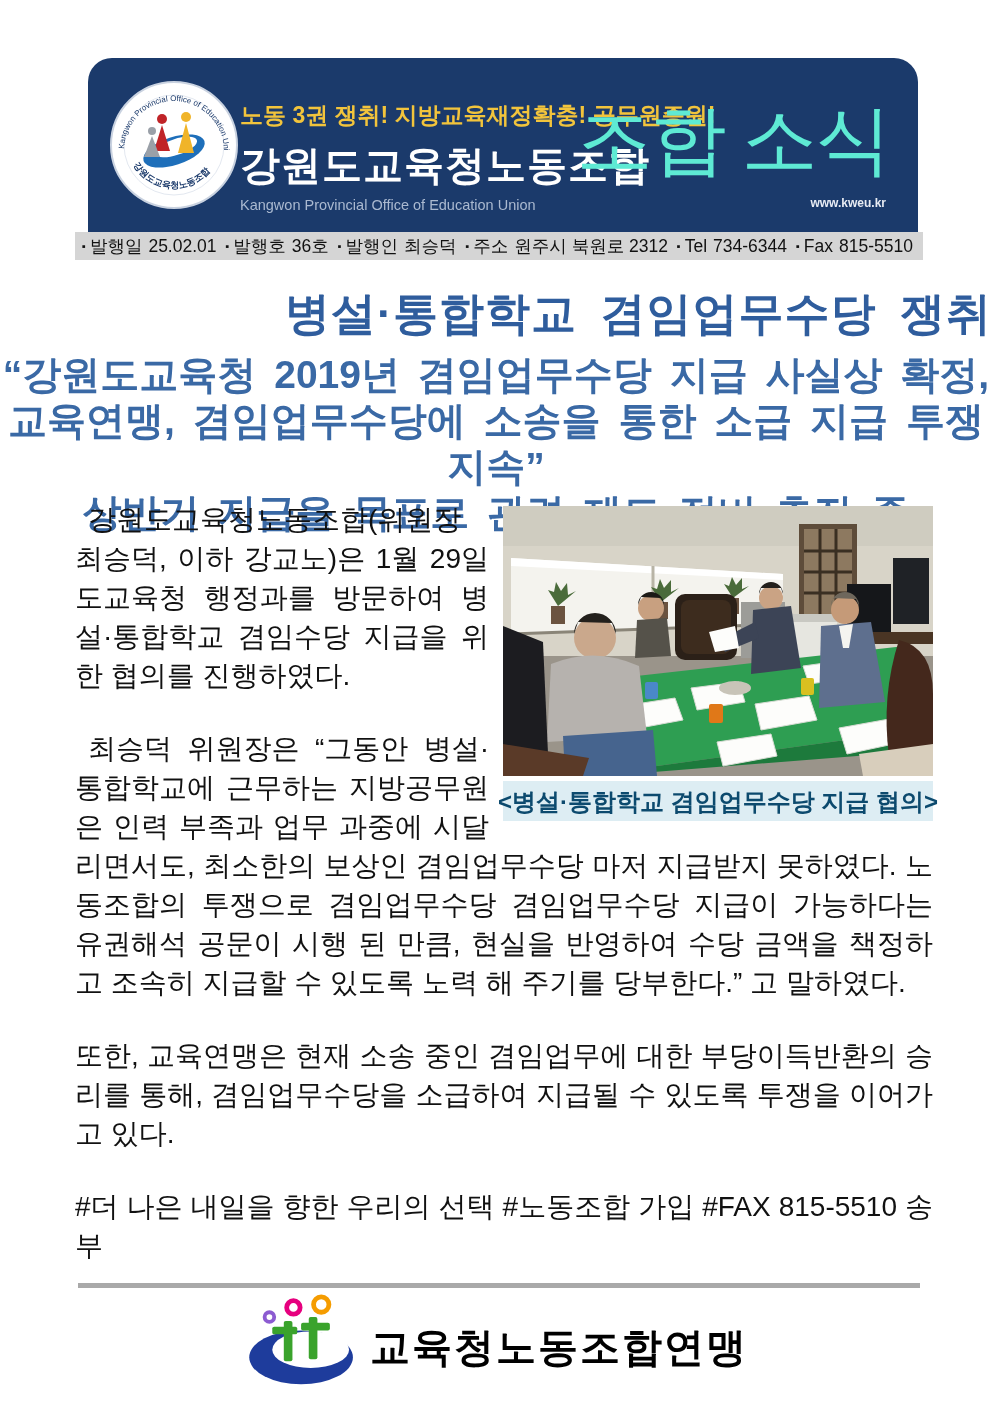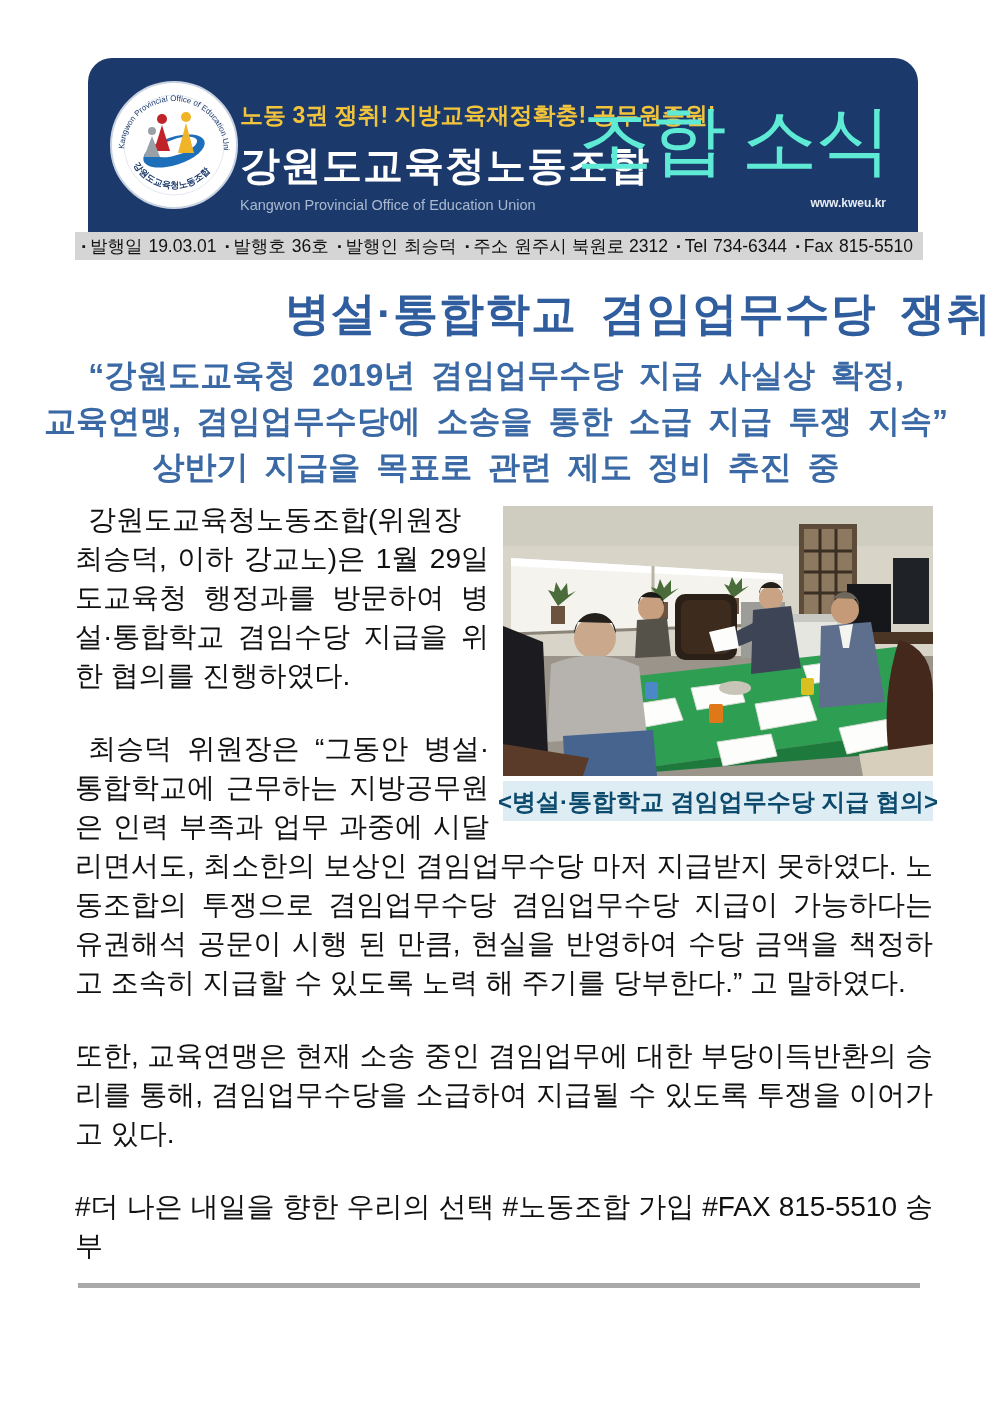--- a/index.html
+++ b/index.html
@@ -60,21 +60,21 @@
   
   .article-title {
     position: absolute; left: 0; top: 284px; width: 992px;
     text-align: right;
     color: var(--title-blue); font-size: 45px; font-weight: bold;
     word-spacing: 10px; letter-spacing: 1px;
   }
   .article-subtitle {
     position: absolute; left: 0; top: 352px; width: 992px;
     text-align: center;
-    color: var(--subtitle-blue); font-size: 32px; font-weight: bold;
+    color: var(--subtitle-blue); font-size: 39px; font-weight: bold;
     line-height: 46px; word-spacing: 7px;
   }
 
   
   .article-body {
     position: absolute; left: 75px; top: 500px; width: 858px;
     font-size: 28px; line-height: 39px;
     text-align: justify; word-break: break-all;
     color: var(--body-black);
   }
@@ -148,21 +148,21 @@
       <div class="org-en">Kangwon Provincial Office of Education Union</div>
     </div>
 
     <div class="masthead">
       <div class="masthead-title">조합 소식</div>
     </div>
     <div class="website">www.kweu.kr</div>
   </div>
 
   <div class="info-bar">
-    <span class="info-item"><span class="info-bullet">▪</span><span class="info-label">발행일</span><span>19.03.01</span></span>
+    <span class="info-item"><span class="info-bullet">▪</span><span class="info-label">발행일</span><span>25.02.01</span></span>
     <span class="info-item"><span class="info-bullet">▪</span><span class="info-label">발행호</span><span>36호</span></span>
     <span class="info-item"><span class="info-bullet">▪</span><span class="info-label">발행인</span><span>최승덕</span></span>
     <span class="info-item"><span class="info-bullet">▪</span><span class="info-label">주소</span><span>원주시 북원로 2312</span></span>
     <span class="info-item"><span class="info-bullet">▪</span><span class="info-label">Tel</span><span>734-6344</span></span>
     <span class="info-item"><span class="info-bullet">▪</span><span class="info-label">Fax</span><span>815-5510</span></span>
   </div>
 
   <h1 class="article-title">병설·통합학교 겸임업무수당 쟁취</h1>
   <div class="article-subtitle">
     <div>“강원도교육청 2019년 겸임업무수당 지급 사실상 확정,</div>
@@ -262,14 +262,33 @@
       <div class="photo-caption">&lt;병설·통합학교 겸임업무수당 지급 협의&gt;</div>
     </div>
 
     <p class="indent">강원도교육청노동조합(위원장 최승덕, 이하 강교노)은 1월 29일 도교육청 행정과를 방문하여 병설·통합학교 겸임수당 지급을 위한 협의를 진행하였다.</p>
     <p class="indent">최승덕 위원장은 “그동안 병설·통합학교에 근무하는 지방공무원은 인력 부족과 업무 과중에 시달리면서도, 최소한의 보상인 겸임업무수당 마저 지급받지 못하였다. 노동조합의 투쟁으로 겸임업무수당 겸임업무수당 지급이 가능하다는 유권해석 공문이 시행 된 만큼, 현실을 반영하여 수당 금액을 책정하고 조속히 지급할 수 있도록 노력 해 주기를 당부한다.” 고 말하였다.</p>
     <p>또한, 교육연맹은 현재 소송 중인 겸임업무에 대한 부당이득반환의 승리를 통해, 겸임업무수당을 소급하여 지급될 수 있도록 투쟁을 이어가고 있다.</p>
     <p class="hashtags">#더 나은 내일을 향한 우리의 선택 #노동조합 가입 #FAX 815-5510 송부</p>
   </div>
 
   <div class="divider"></div>
+  <div class="footer">
+    <svg class="footer-logo" viewBox="0 0 120 100">
+
+      <ellipse cx="58" cy="66" rx="54" ry="28" fill="#1e3c9c"></ellipse>
+      <ellipse cx="68" cy="58" rx="40" ry="19" fill="#ffffff"></ellipse>
+
+      <g fill="#3aa32c">
+        <rect x="40" y="28" width="9" height="42" rx="2"></rect>
+        <rect x="28" y="34" width="26" height="8" rx="2"></rect>
+        <rect x="66" y="24" width="9" height="44" rx="2"></rect>
+        <rect x="58" y="30" width="30" height="8" rx="2"></rect>
+      </g>
+
+      <circle cx="50" cy="14" r="7" fill="none" stroke="#e6007e" stroke-width="5"></circle>
+      <circle cx="79" cy="11" r="8" fill="none" stroke="#f59c00" stroke-width="5"></circle>
+      <circle cx="25" cy="24" r="5" fill="none" stroke="#8c5bd1" stroke-width="4"></circle>
+    </svg>
+    <span class="footer-logo-text">교육청노동조합연맹</span>
+  </div>
 
 </div>
 
 </body></html>

